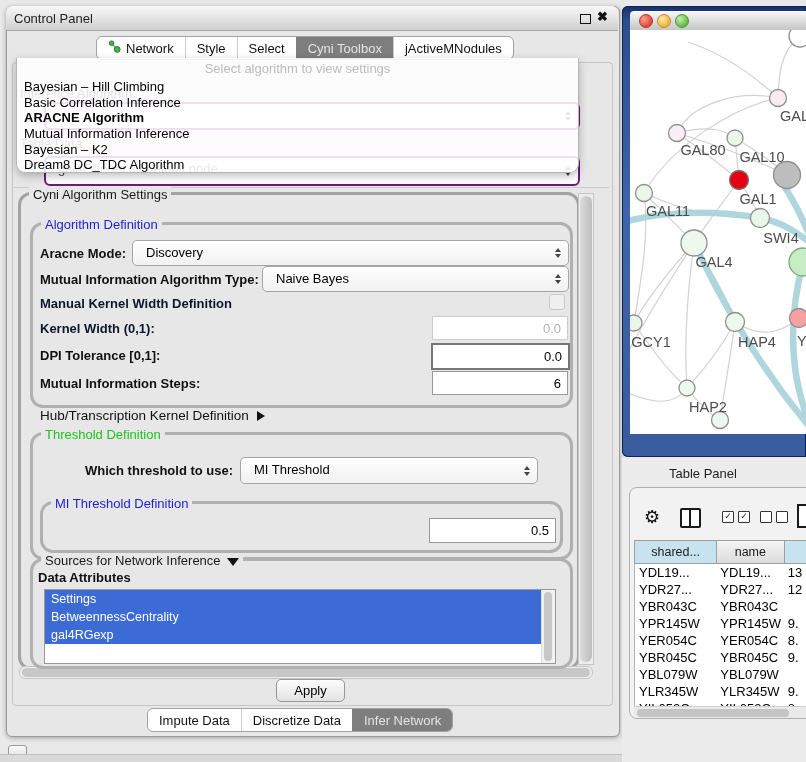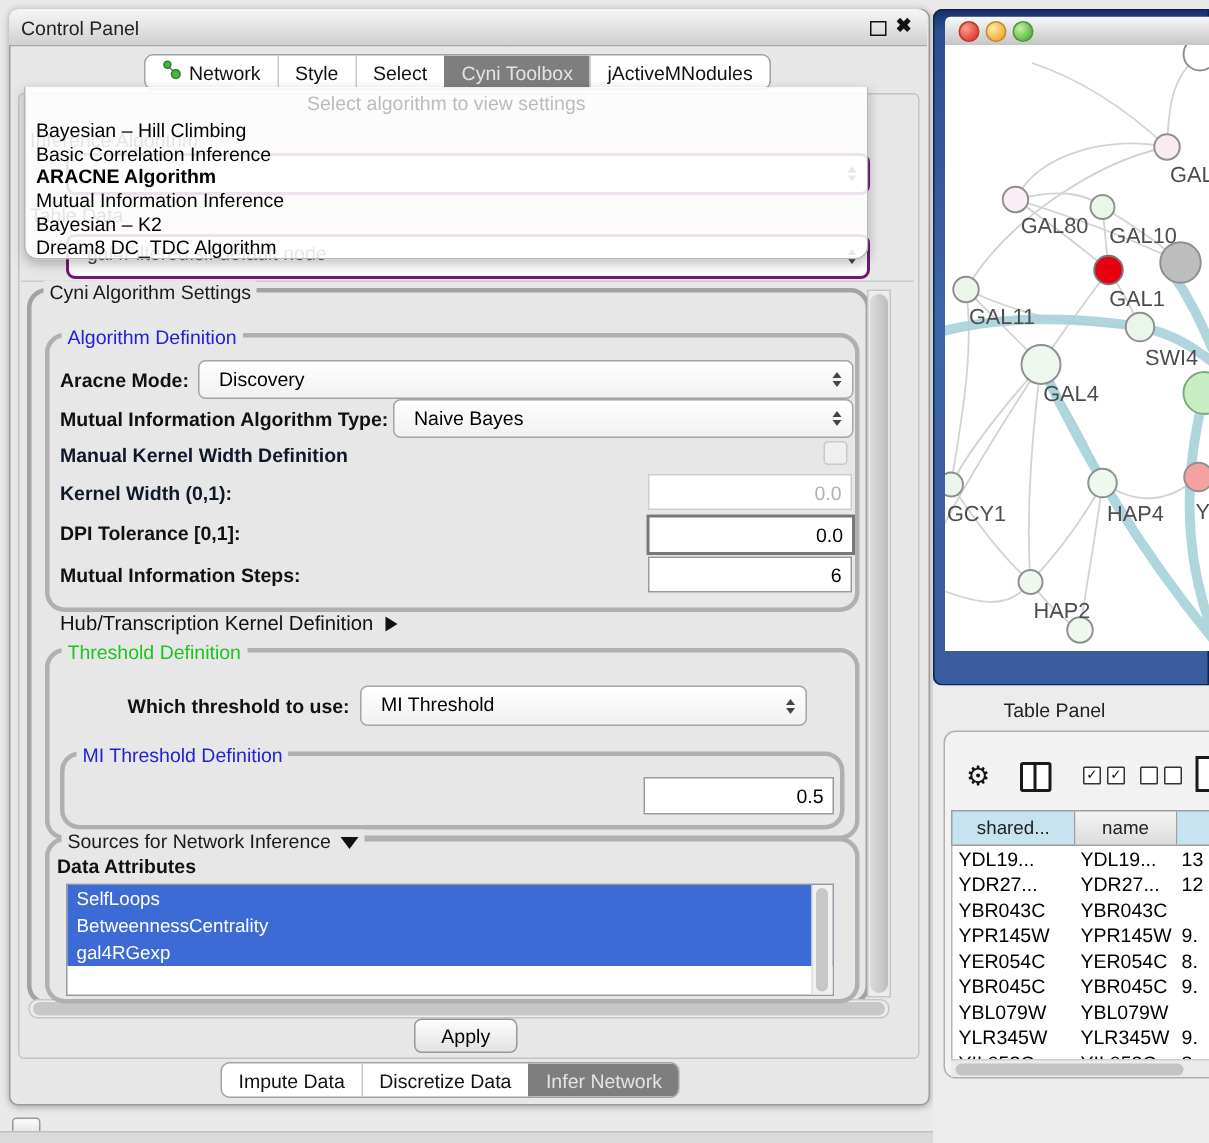--- a/index.html
+++ b/index.html
@@ -276,21 +276,21 @@
     <span class="val">0.5</span>
   </div>
 
   <div class="abs group" style="left:30px;top:558px;width:537px;height:105px;border-color:#b0b0b0">
     <span class="legend">
       <span>Sources for Network Inference</span><span class="tri-d"></span>
     </span>
   </div>
   <span class="abs lbl" style="left:38px;top:570px">Data Attributes</span>
   <div class="abs listbox" style="left:44px;top:589px;width:510px;height:73px">
-    <div class="li sel">SelfLoops</div>
+    <div class="li sel">Settings</div>
     <div class="li sel">BetweennessCentrality</div>
     <div class="li sel">gal4RGexp</div>
     <div class="list-scroll">
         <span class="thumb"></span>
       </div>
   </div>
 
   <div class="abs apply-btn">Apply</div>
 
   <div class="abs seg bottom-tabs">

